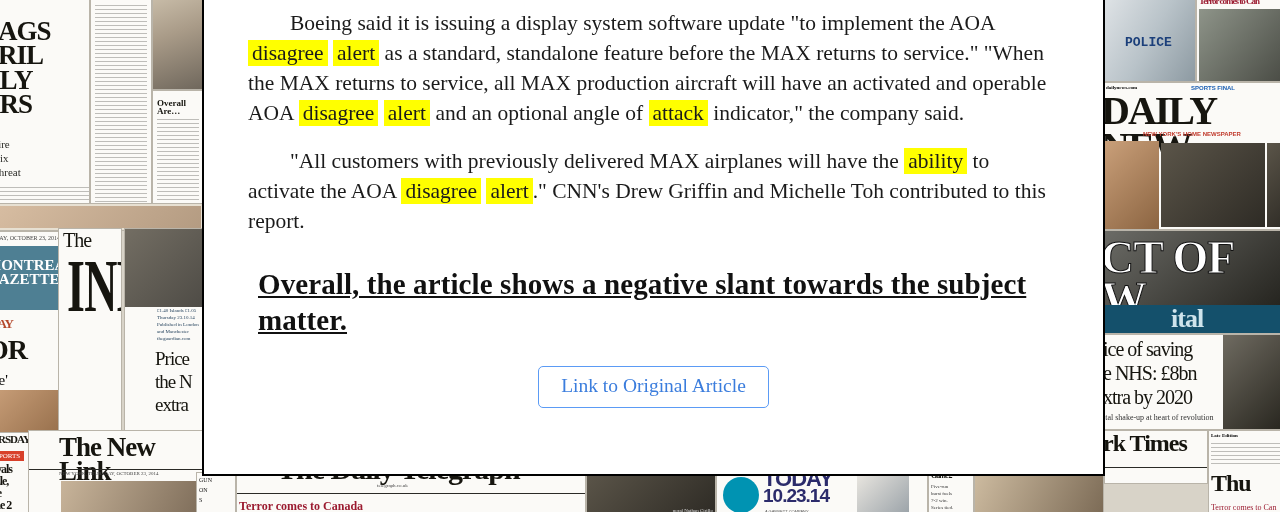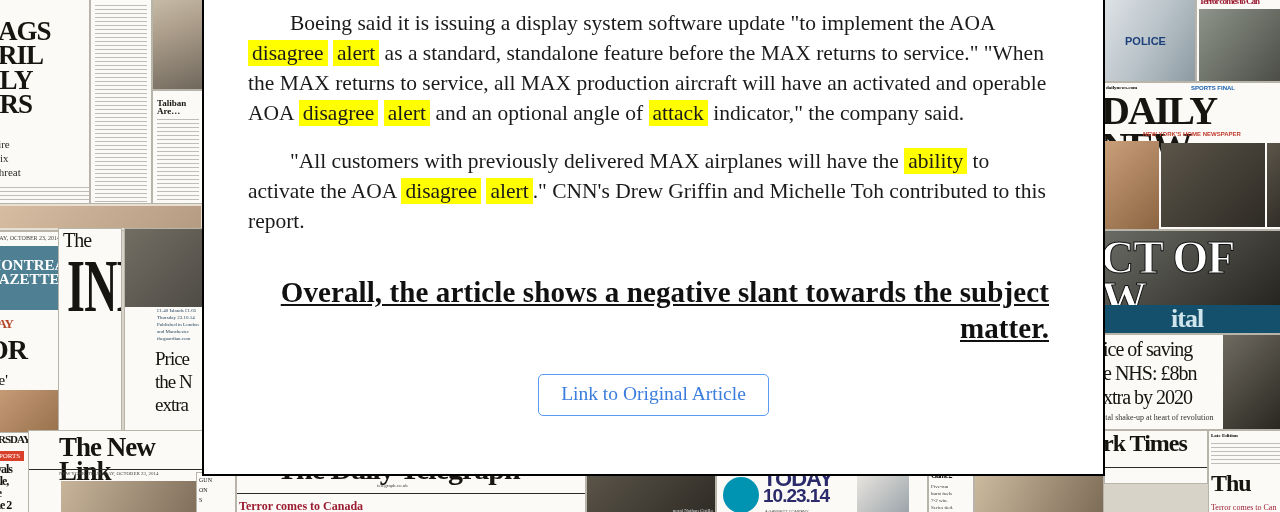--- a/index.html
+++ b/index.html
@@ -94,24 +94,24 @@
     color: #1b1b1b;
     padding: 1px 4px;
     box-decoration-break: clone;
     -webkit-box-decoration-break: clone;
   }
   #verdict-heading {
     font-size: 29px;
     line-height: 36px;
     font-weight: bold;
     color: #111111;
-    text-align: right;
+    text-align: left;
     text-decoration: underline;
     text-underline-offset: 2px;
-    margin: 38px 10px 0 10px;
+    margin: 30px 10px 0 10px;
     letter-spacing: .1px;
   }
   #original-article-button {
     display: block;
     margin: 28px auto 0 auto;
     padding: 8px 22px 10px 22px;
     font-family: "Liberation Serif", serif;
     font-size: 19.5px;
     line-height: 1.15;
     color: #3b7ddd;
@@ -134,21 +134,21 @@
 
   <div class="np" style="left:90px; top:-4px; width:62px; height:232px;">
     <div class="np-lines" style="top:8px; height:218px; left:4px; right:4px;"></div>
   </div>
 
   <div class="np" style="left:152px; top:-4px; width:52px; height:94px; padding:0;">
     <div class="np-photo street" style="inset:0;position:absolute;"></div>
   </div>
 
   <div class="np" style="left:152px; top:90px; width:52px; height:142px;">
-    <div class="np-head" style="position:absolute;left:4px;top:8px;font-size:9px;letter-spacing:0;">Taliban Are…</div>
+    <div class="np-head" style="position:absolute;left:4px;top:8px;font-size:9px;letter-spacing:0;">Overall Are…</div>
     <div class="np-lines" style="top:28px; height:110px; left:4px; right:4px;"></div>
   </div>
 
   <div class="np" style="left:-6px; top:203px; width:210px; height:28px; background:#e7e0d2;">
     <div class="np-photo warm" style="position:absolute;inset:2px;opacity:.55;"></div>
   </div>
 
   <div class="np" style="left:-8px; top:231px; width:92px; height:205px;">
     <div style="position:absolute;left:2px;top:3px;font-size:6px;color:#444;">DAY, OCTOBER 23, 2014</div>
     <div style="position:absolute;left:-4px;top:14px;right:0;height:64px;background:#4e7f93;"></div>
@@ -179,21 +179,21 @@
 
   <div class="np" style="left:28px; top:430px; width:182px; height:86px;">
     <div class="np-head" style="position:absolute;left:30px;top:4px;font-size:27px;font-family:'Liberation Serif',serif;">The New Link</div>
     <div class="rule" style="top:38px;"></div>
     <div style="position:absolute;left:30px;top:40px;font-size:5px;color:#444;">NEW YORK, THURSDAY, OCTOBER 23, 2014</div>
     <div class="np-photo crowd" style="left:32px;top:50px;right:2px;bottom:0;background:linear-gradient(115deg,#c8b49a 0%,#7b6a57 100%);"></div>
   </div>
 
   <div class="np" style="left:1104px; top:-4px; width:92px; height:86px;">
     <div class="np-photo police" style="position:absolute;inset:0;"></div>
-    <div style="position:absolute;left:20px;top:38px;font-size:11px;font-weight:bold;color:#1b3f7a;font-family:Liberation Sans, sans-serif;text-align:center;">POLICE</div>
+    <div style="position:absolute;left:20px;top:38px;font-size:13px;font-weight:bold;color:#1b3f7a;font-family:Liberation Mono, monospace;text-align:center;">POLICE</div>
   </div>
 
   <div class="np" style="left:1196px; top:-4px; width:88px; height:86px;">
     <div class="np-head" style="position:absolute;left:2px;top:0px;font-size:9px;color:#9b1b30;">Terror comes to Can</div>
     <div class="np-photo dark" style="left:2px;top:12px;right:0;bottom:0;background:linear-gradient(130deg,#8e9489 0%,#4a4c45 100%);"></div>
   </div>
 
   <div class="np" style="left:1104px; top:82px; width:180px; height:148px;">
     <div style="position:absolute;left:1px;top:2px;font-size:5px;font-weight:bold;">dailynews.com</div>
     <div style="position:absolute;left:86px;top:2px;font-size:6px;font-weight:bold;color:#1a5fb4;font-family:'Liberation Sans',sans-serif;">SPORTS FINAL</div>

